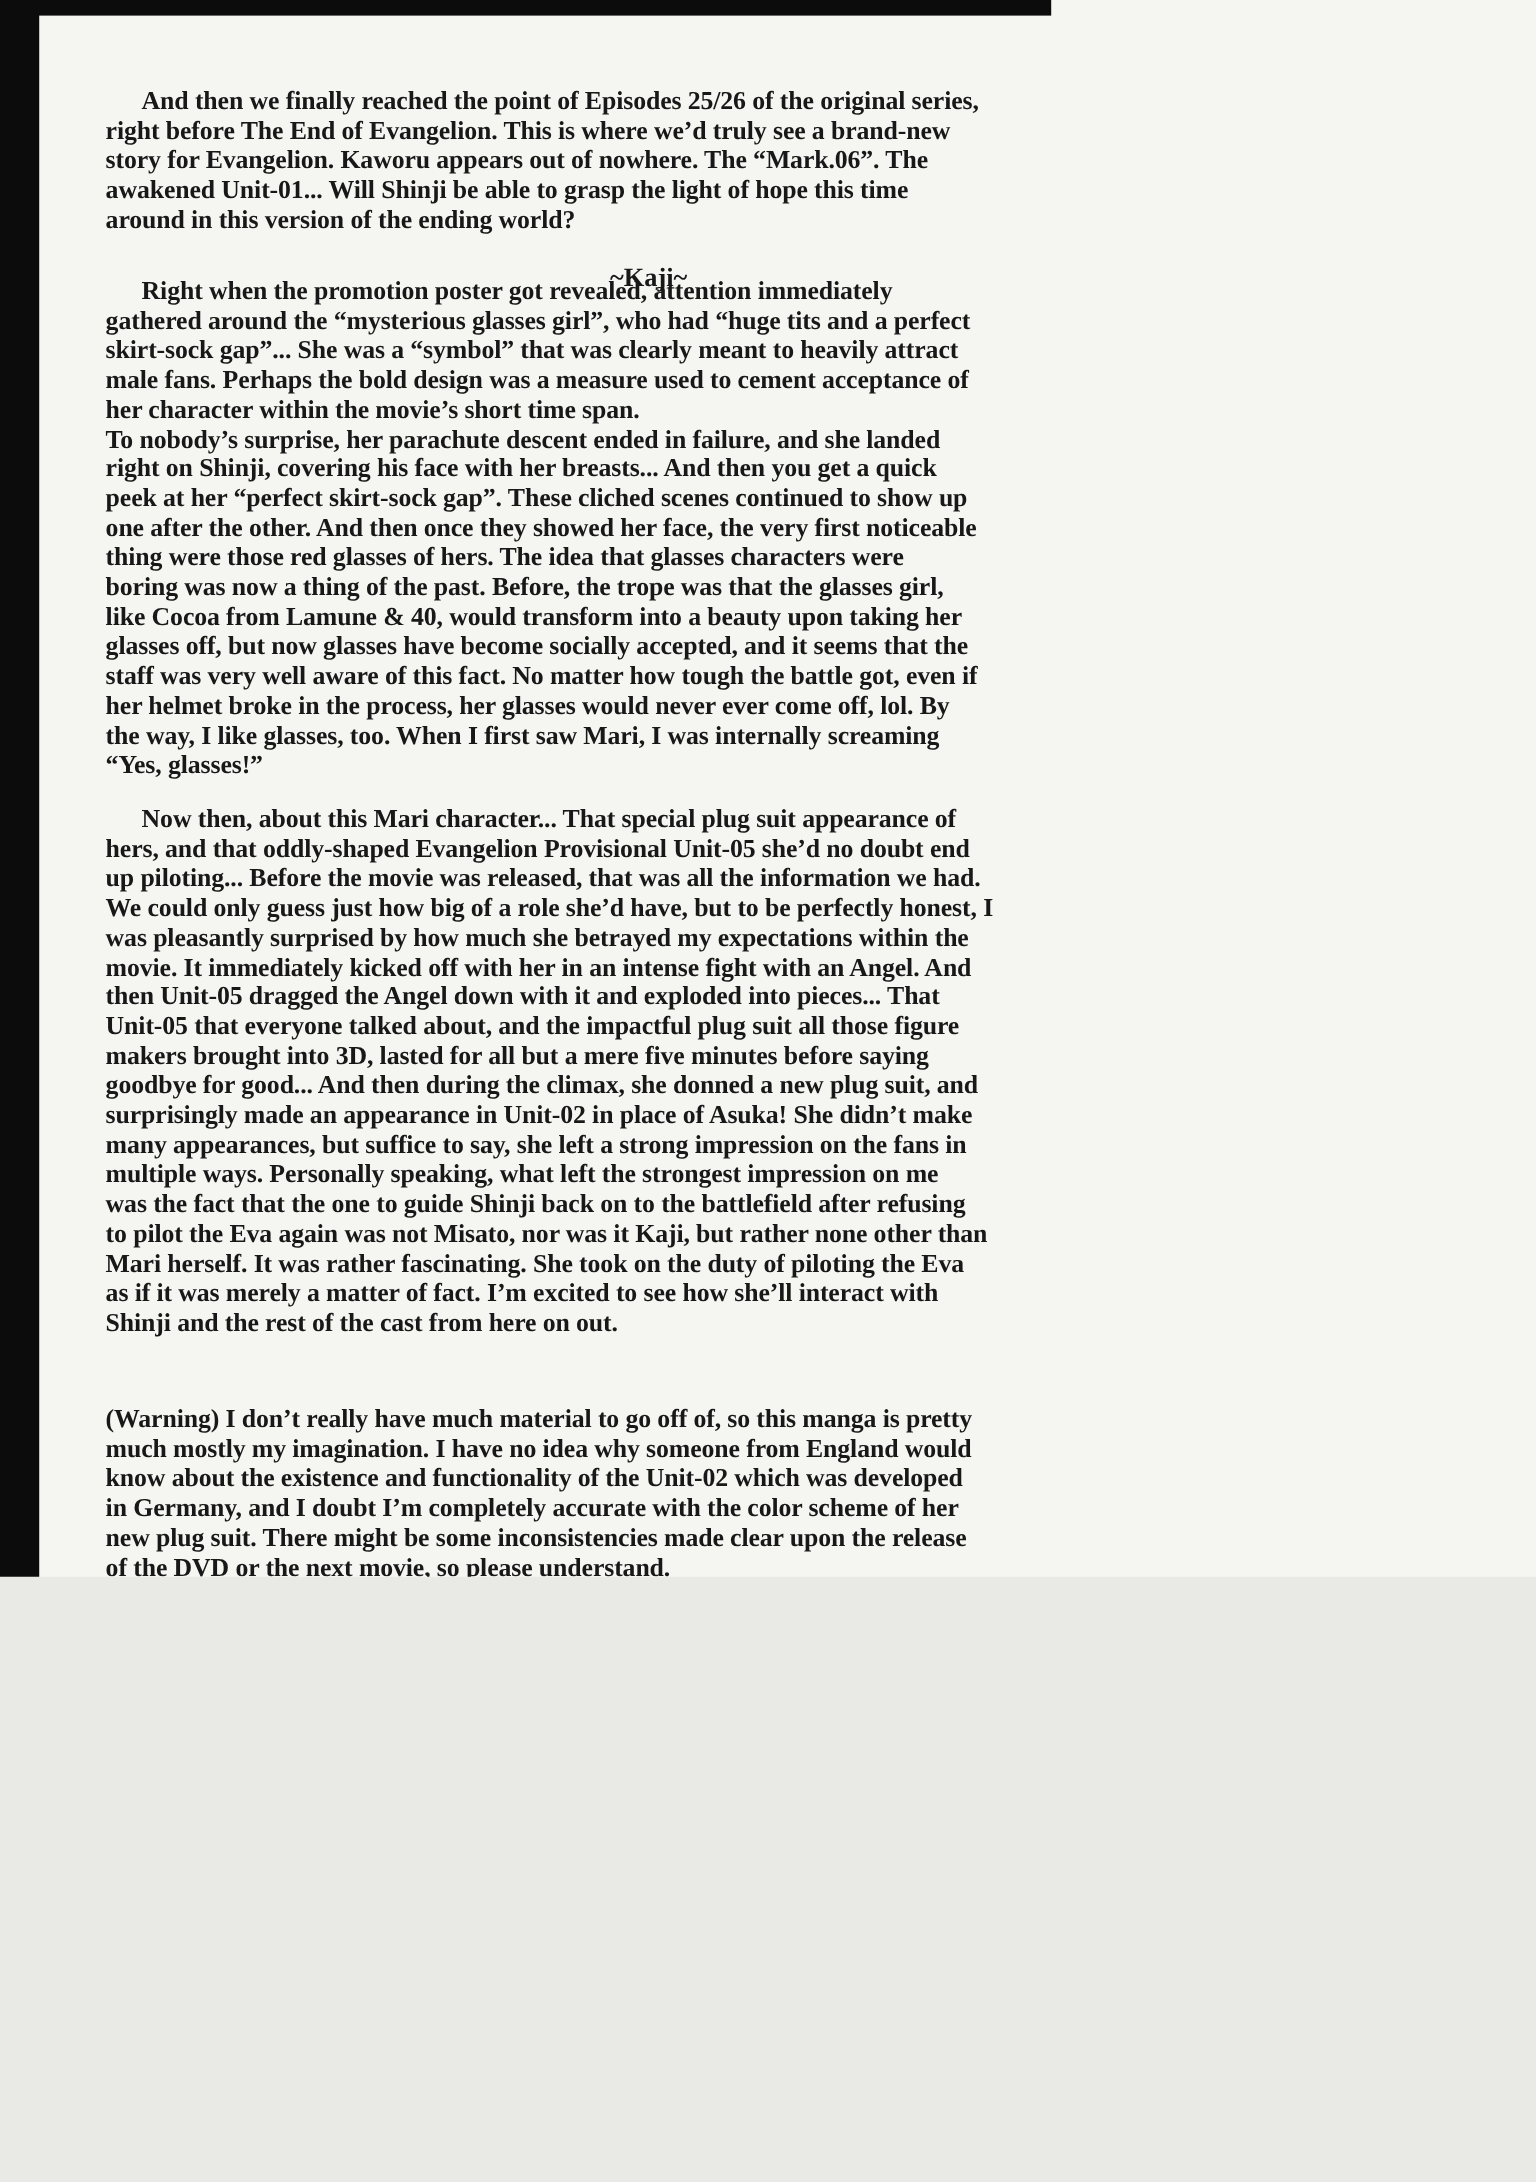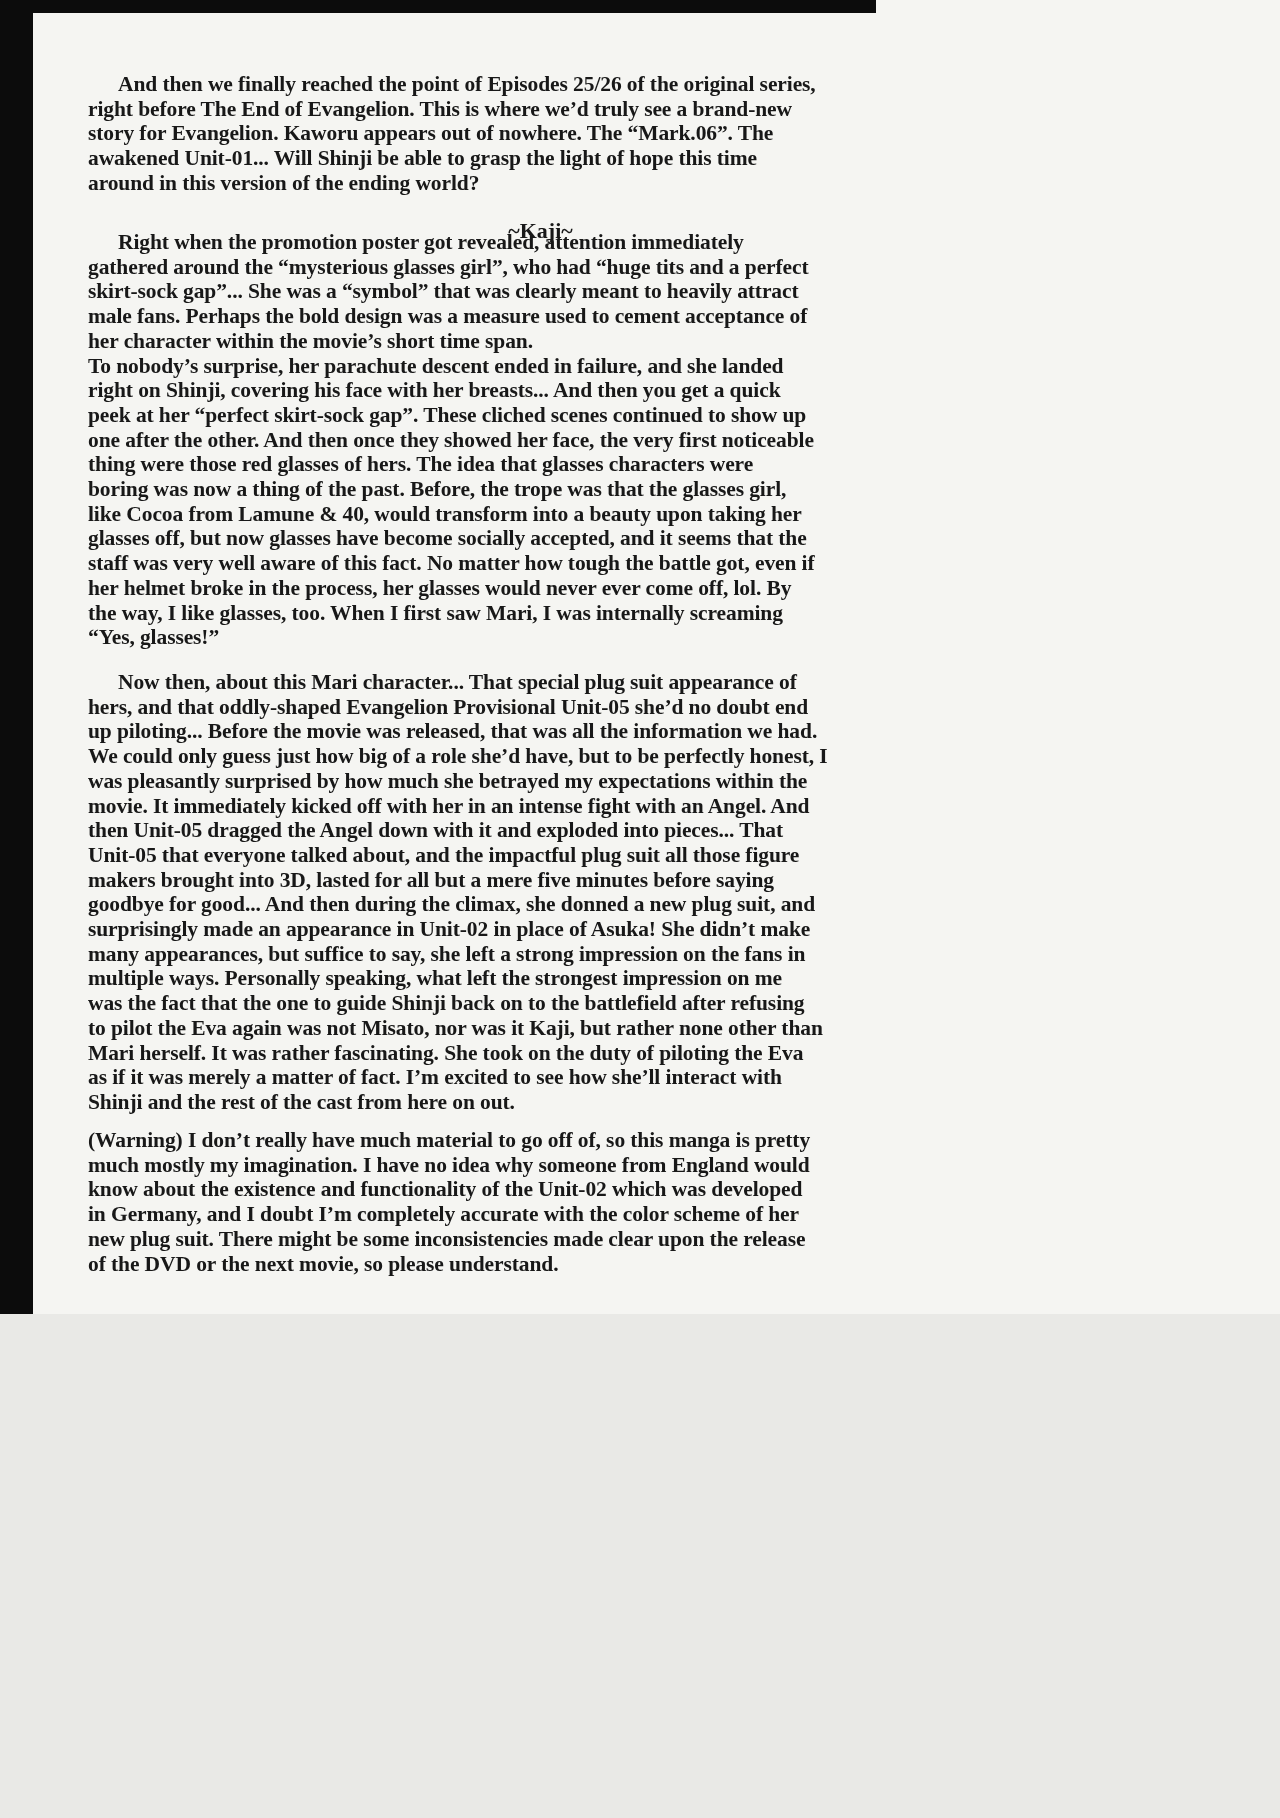--- a/index.html
+++ b/index.html
@@ -50,21 +50,21 @@
     position: absolute;
     left: 88px; top: 218px;
     width: 905px;
     text-align: center;
     font-weight: 700;
     font-size: 22px;
     color: #181818;
   }
   .p2 { top: 230px; }
   .p3 { top: 670px; }
-  .p4 { top: 1128px; }
+  .p4 { top: 1170px; }
 
   .infobox {
     position: absolute;
     left: 72px; top: 1366px;
     width: 930px; height: 85px;
     border: 3px solid #141414;
     padding: 18px 0 0 26px;
     transform: rotate(-0.15deg);
     background: rgba(255,255,255,0.0);
   }

